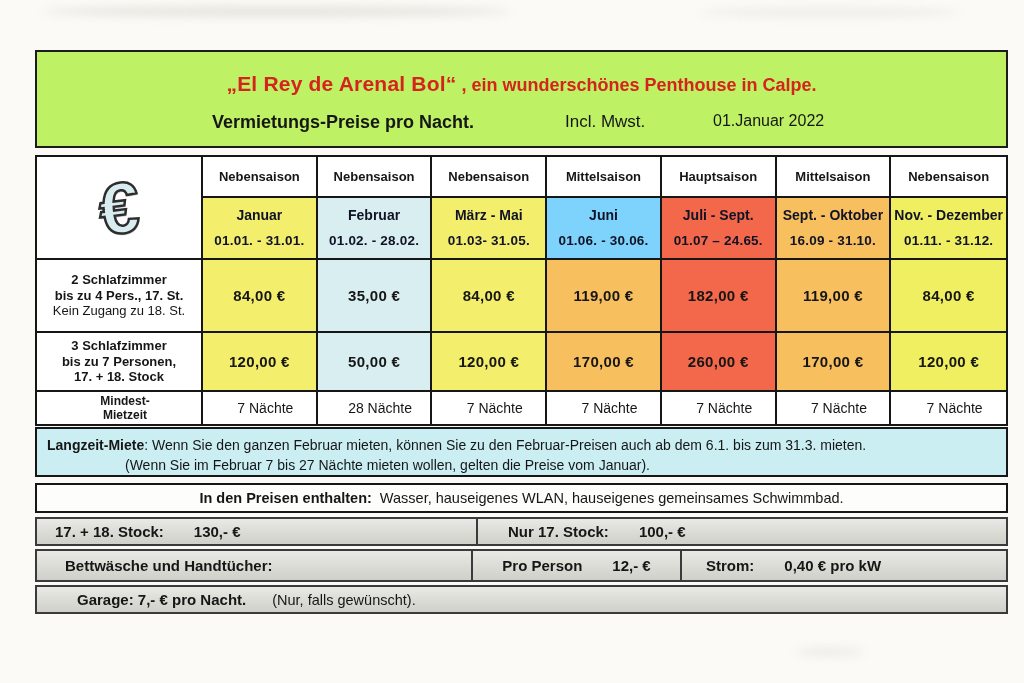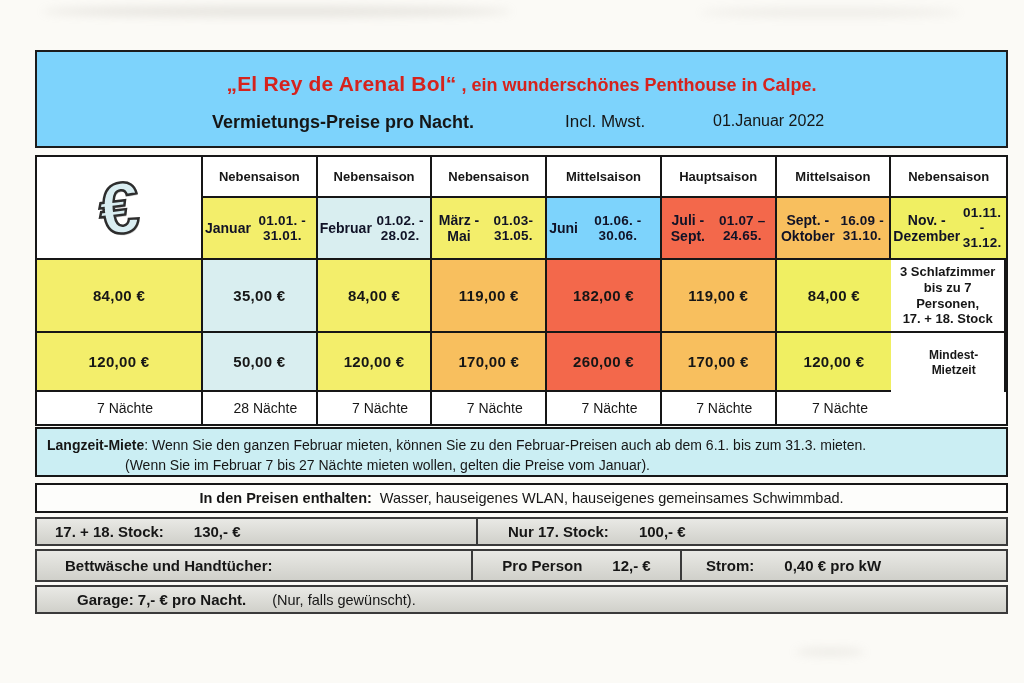--- a/index.html
+++ b/index.html
@@ -10,21 +10,21 @@
     color:#161616;
   }
   .smudge{position:absolute;background:#b4afa6;opacity:.28;filter:blur(5px);border-radius:50%;}
   .smudge.s1{left:42px;top:6px;width:470px;height:11px;}
   .smudge.s2{left:700px;top:8px;width:260px;height:9px;opacity:.18;}
   .smudge.s3{left:795px;top:648px;width:70px;height:8px;opacity:.2;}
 
   
   .title-box{
     position:absolute;left:35px;top:50px;width:973px;height:98px;
-    border:2px solid #1c1c1c;background:#7dd3fc;box-sizing:border-box;
+    border:2px solid #1c1c1c;background:#bef264;box-sizing:border-box;
   }
   .main-title{
     position:absolute;left:0;right:0;top:20px;text-align:center;
     font-weight:bold;white-space:nowrap;
   }
   .main-title .t1{font-size:21px;letter-spacing:.2px;}
   .main-title .t2{font-size:18px;}
   .subtitle-line{position:absolute;left:0;right:0;top:60px;height:24px;}
   .subtitle-line .st1{position:absolute;left:175px;font-size:18px;font-weight:bold;}
   .subtitle-line .st2{position:absolute;left:528px;font-size:17px;}
@@ -47,21 +47,21 @@
   .cell.nbb{border-bottom:none;margin-left:12px;}
   .euro-cell{grid-row:1 / span 2;grid-column:1;}
   .euro-glyph{
     font-size:72px;font-weight:bold;color:#d9edf1;
     -webkit-text-stroke:2.5px #2d2d2d;
     transform:rotate(-7deg) skewX(-3deg);
     text-shadow:1px 2px 0 rgba(40,40,40,.25);
     line-height:1;
   }
   .season{font-size:13px;font-weight:bold;}
-  .monthcell{flex-direction:row;justify-content:space-between;padding:9px 2px 10px;}
+  .monthcell{flex-direction:column;justify-content:space-between;padding:9px 2px 10px;}
   .monthcell .mo{font-size:14px;font-weight:bold;color:#101226;}
   .monthcell .dt{font-size:13.5px;font-weight:bold;color:#101226;letter-spacing:.2px;}
   .rowlabel{flex-direction:column;font-size:13px;font-weight:bold;line-height:1.22;padding:2px;}
   .rowlabel .reg{font-weight:normal;}
   .price{font-size:15px;font-weight:bold;letter-spacing:.3px;}
   .mindest-label{flex-direction:column;font-size:12px;font-weight:bold;line-height:1.2;}
   .nights{font-size:14px;font-weight:normal;}
 
   
   .langzeit-box{
@@ -145,20 +145,25 @@
   </div>
   <div class="cell monthcell" style="background: rgb(248, 191, 94);">
     <span class="mo">Sept. - Oktober</span>
     <span class="dt">16.09 - 31.10.</span>
   </div>
   <div class="cell monthcell nbr" style="background: rgb(240, 239, 98);">
     <span class="mo">Nov. - Dezember</span>
     <span class="dt">01.11. - 31.12.</span>
   </div>
 
+  <div class="cell rowlabel">
+    <span>2 Schlafzimmer</span>
+    <span>bis zu  4 Pers., 17. St.</span>
+    <span class="reg">Kein Zugang zu 18. St.</span>
+  </div>
   <div class="cell price" style="background: rgb(243, 238, 107);">84,00 €</div>
   <div class="cell price" style="background: rgb(217, 238, 240);">35,00 €</div>
   <div class="cell price" style="background: rgb(243, 238, 107);">84,00 €</div>
   <div class="cell price" style="background: rgb(248, 191, 94);">119,00 €</div>
   <div class="cell price" style="background: rgb(243, 104, 75);">182,00 €</div>
   <div class="cell price" style="background: rgb(248, 191, 94);">119,00 €</div>
   <div class="cell price nbr" style="background: rgb(240, 239, 98);">84,00 €</div>
 
   <div class="cell rowlabel">
     <span>3 Schlafzimmer</span>

